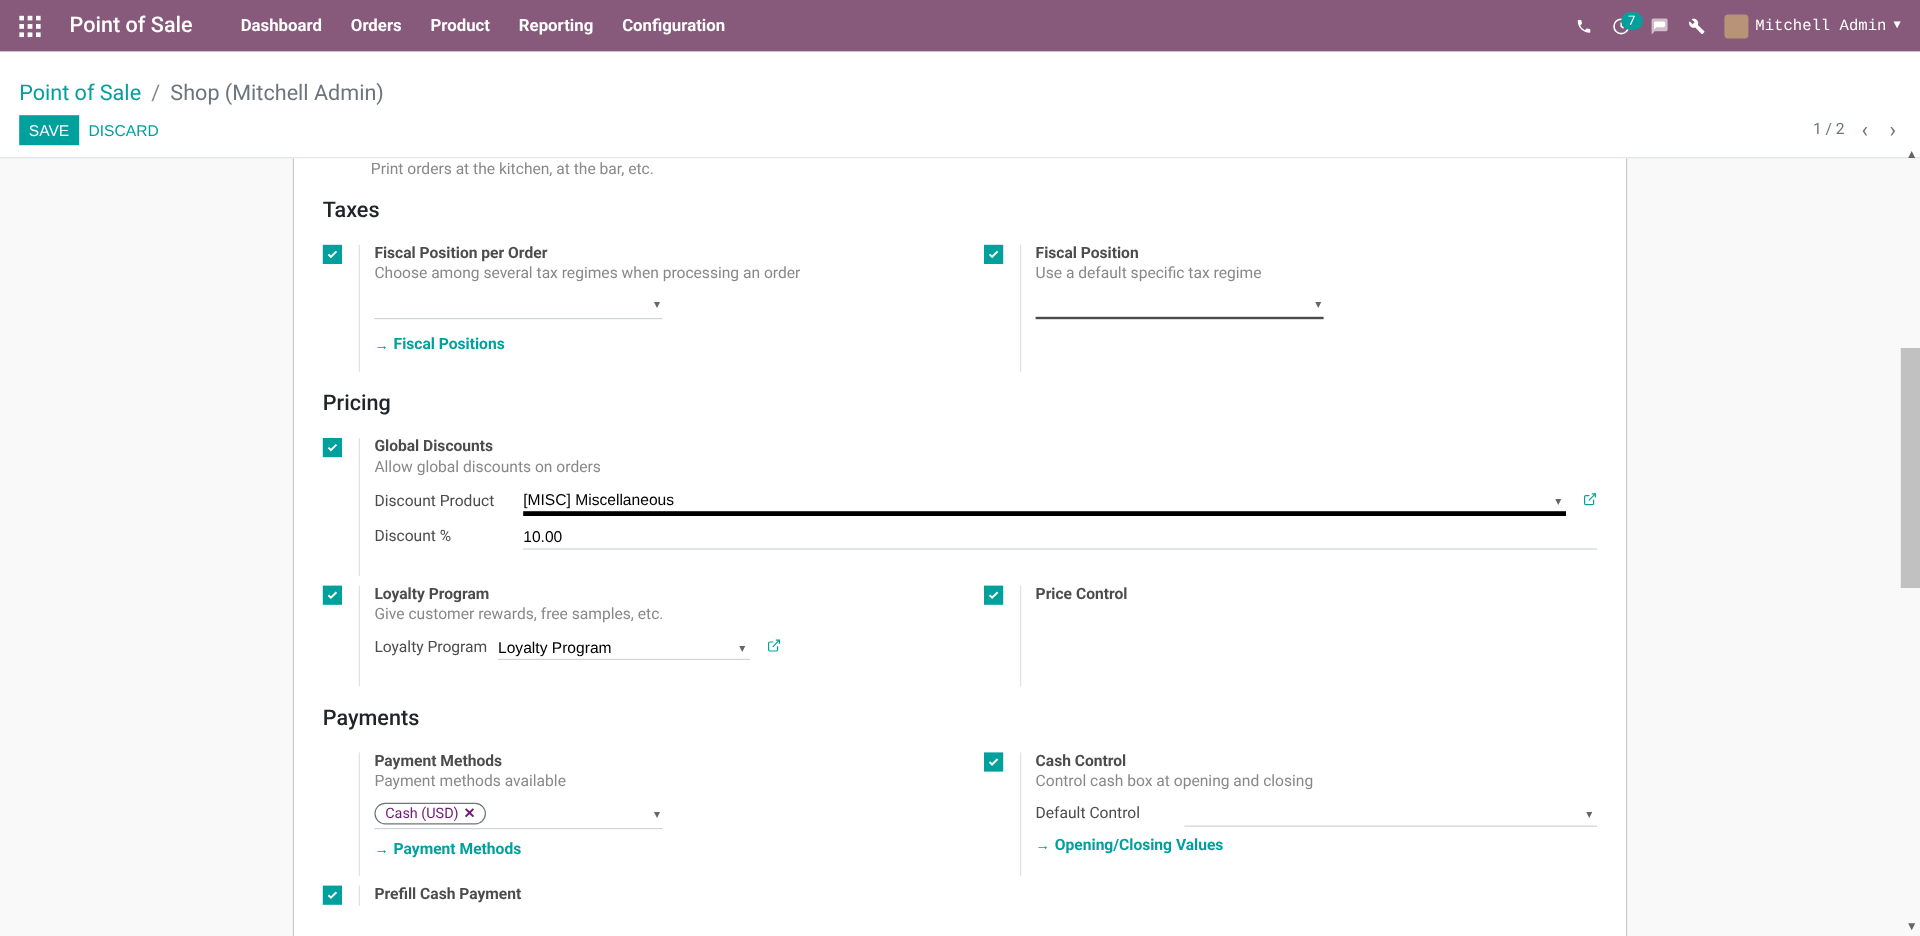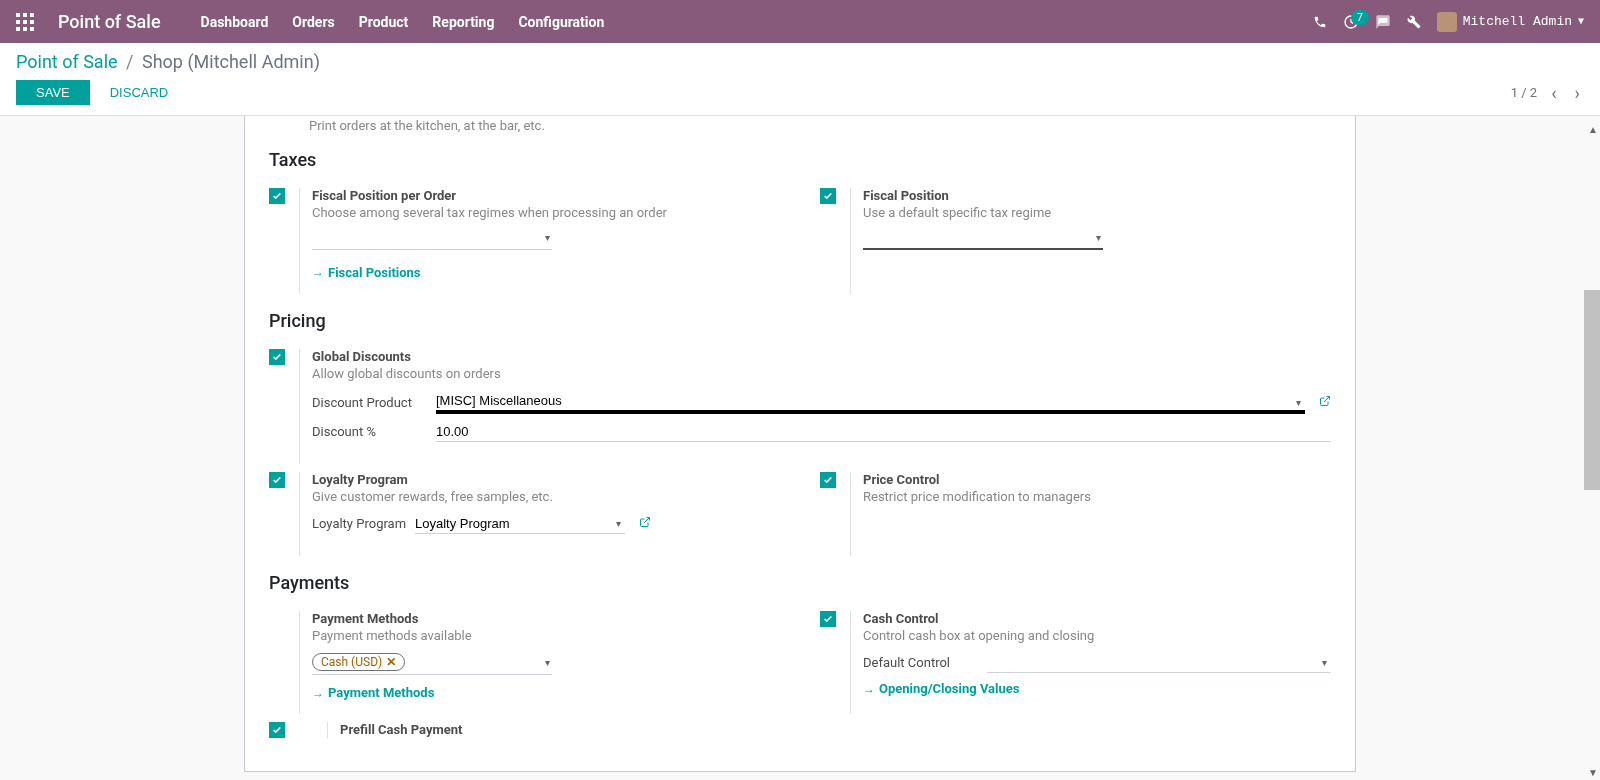--- a/index.html
+++ b/index.html
@@ -7,27 +7,27 @@
 .navbar { background: #875A7B; height: 43px; display: flex; align-items: center; padding: 0 16px; color: #fff; }
 .navbar .apps-icon { width: 18px; height: 18px; margin-right: 24px; cursor: pointer; }
 .navbar .brand { font-size: 18px; font-weight: 500; margin-right: 40px; }
 .navbar .menu { display: flex; gap: 24px; }
 .navbar .menu a { color: #fff; text-decoration: none; font-size: 14px; cursor: pointer; font-weight: bold; }
 .navbar .right { margin-left: auto; display: flex; align-items: center; gap: 16px; }
 .navbar .right .icon-btn { cursor: pointer; display: flex; align-items: center; position: relative; }
 .navbar .badge { background: #00A09D; color: #fff; border-radius: 10px; padding: 1px 6px; font-size: 11px; position: absolute; top: -4px; left: 8px; }
 .navbar .user { display: flex; align-items: center; gap: 6px; cursor: pointer; font-family: Liberation Mono, monospace; }
 .navbar .avatar { width: 20px; height: 20px; border-radius: 3px; background: #b89378; }
-.breadcrumb-bar { background: #fff; padding: 8px 16px 0 16px; }
+.breadcrumb-bar { background: #fff; padding: 24px 16px 0 16px; }
 .breadcrumb { font-size: 18px; color: #7C7BAD; }
 .breadcrumb a { color: #00A09D; text-decoration: none; cursor: pointer; }
 .breadcrumb .sep { color: #888; margin: 0 4px; }
 .breadcrumb .current { color: #6c757d; }
 .control-panel { background: #fff; padding: 8px 16px 10px 16px; display: flex; align-items: center; border-bottom: 1px solid #dee2e6; }
-.btn { padding: 5px 20px; font-size: 13px; border: none; cursor: pointer; font-weight: 500; text-transform: uppercase; }
+.btn { padding: 5px 8px; font-size: 13px; border: none; cursor: pointer; font-weight: 500; text-transform: uppercase; }
 .btn-primary { background: #00A09D; color: #fff; }
 .btn-link { background: transparent; color: #00A09D; }
 .pager { margin-left: auto; display: flex; align-items: center; gap: 10px; color: #6c757d; }
 .pager .chev { cursor: pointer; color: #6c757d; font-size: 18px; padding: 0 4px; }
 .content { display: flex; justify-content: center; padding: 0; }
 .sheet { background: #fff; width: 1112px; border: 1px solid #c8c8d3; border-top: none; padding: 0 24px 24px 24px; overflow: hidden; }
 .faded-top { color: #888; padding: 2px 0 0 40px; font-size: 13px; }
 h2.section { font-size: 18px; color: #212529; font-weight: 500; margin: 16px 0 18px 0; }
 .row { display: flex; gap: 40px; margin-bottom: 8px; }
 .col { flex: 1; display: flex; }
@@ -46,21 +46,21 @@
 .form-label { width: 116px; font-size: 13px; color: #4c4c4c; }
 .form-input { flex: 1; border: none; border-bottom: 1px solid #ced4da; padding: 2px 0; font-size: 13px; background: transparent; }
 .form-input.req { border-bottom: 4px solid #000000; }
 .form-input-wrap { position: relative; flex: 1; display: flex; align-items: center; }
 .form-input-wrap .caret { position: absolute; right: 4px; font-size: 10px; color: #666; pointer-events: none; }
 .ext-link { color: #00A09D; cursor: pointer; margin-left: 6px; }
 .radio-line { display: flex; align-items: center; gap: 8px; margin-bottom: 4px; cursor: pointer; }
 .radio { width: 14px; height: 14px; border-radius: 50%; border: 1px solid #ced4da; display: flex; align-items: center; justify-content: center; }
 .radio.checked { border-color: #00A09D; }
 .radio.checked::after { content: ""; width: 8px; height: 8px; background: #00A09D; border-radius: 50%; }
-.tag { display: inline-flex; align-items: center; border: 1px solid #6c757d; border-radius: 12px; padding: 1px 8px; font-size: 12px; gap: 4px; color: #a16207; }
+.tag { display: inline-flex; align-items: center; border: 1px solid #6c757d; border-radius: 12px; padding: 1px 8px; font-size: 12px; gap: 4px; color: #701a75; }
 .tag .x { cursor: pointer; font-weight: bold; }
 .tags-field { position: relative; width: 240px; border-bottom: 1px solid #ced4da; padding-bottom: 2px; min-height: 22px; cursor: text;}
 .tags-field::after { content: "▾"; position: absolute; right: 2px; top: 4px; color: #666; font-size: 10px; }
 .scroll-hint { position: fixed; right: 0; top: 50%; width: 16px; height: 200px; background: #c1c1c1; border-radius: 0; transform: translateY(-50%); }
 .scroll-arrow-up { position: fixed; right: 2px; top: 124px; font-size: 10px; color: #666; }
 .scroll-arrow-down { position: fixed; right: 2px; bottom: 2px; font-size: 10px; color: #666; }
 </style>
 </head>
 <body>
 
@@ -243,21 +243,20 @@
       <div class="col">
         <div class="check-col">
             <div class="chk">
               <svg viewBox="0 0 12 12" fill="none" stroke="#fff" stroke-width="2">
                 <path d="M2 6l2.5 2.5L10 3"></path>
               </svg>
             </div>
           </div>
         <div class="setting-box">
           <div class="setting-title">Price Control</div>
-          <div class="setting-desc">Restrict price modification to managers</div>
         </div>
       </div>
     </div>
 
     <h2 class="section">Payments</h2>
     <div class="row">
       <div class="col">
         <div class="check-col"></div>
         <div class="setting-box">
           <div class="setting-title">Payment Methods</div>
@@ -303,21 +302,21 @@
 
     <div class="row">
       <div class="col">
         <div class="check-col">
             <div class="chk">
               <svg viewBox="0 0 12 12" fill="none" stroke="#fff" stroke-width="2">
                 <path d="M2 6l2.5 2.5L10 3"></path>
               </svg>
             </div>
           </div>
-        <div class="setting-box" style="padding-bottom:0;margin-left:28px;">
+        <div class="setting-box" style="padding-bottom:0;">
           <div class="setting-title">Prefill Cash Payment</div>
         </div>
       </div>
       <div class="col"></div>
     </div>
 
   </div>
 </div>
 
 <div class="scroll-hint"></div>

